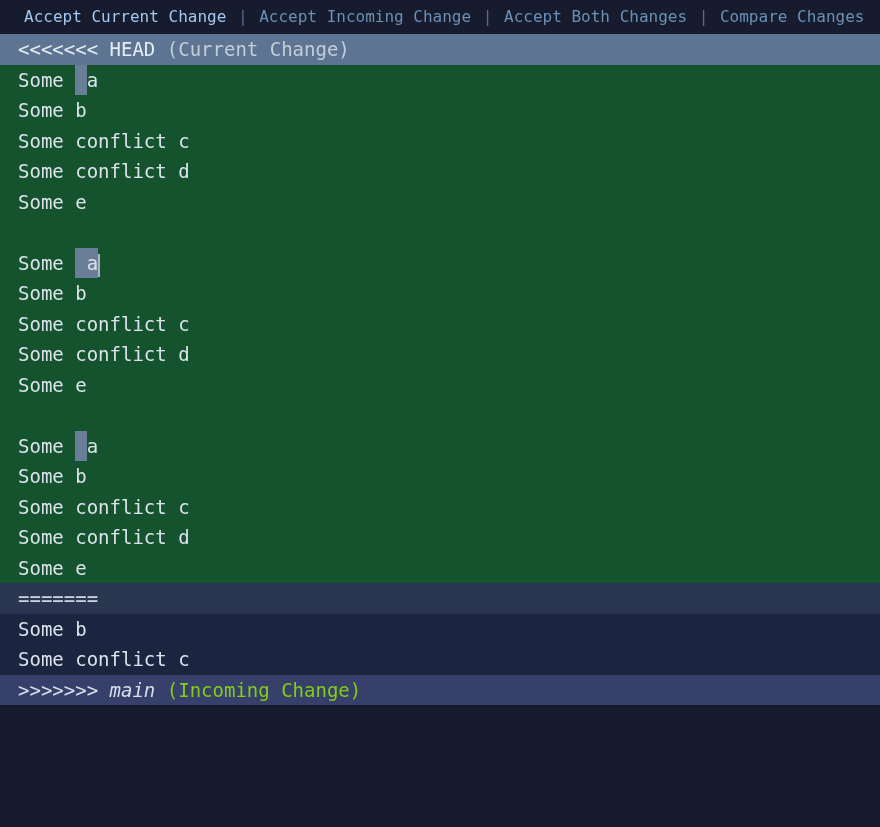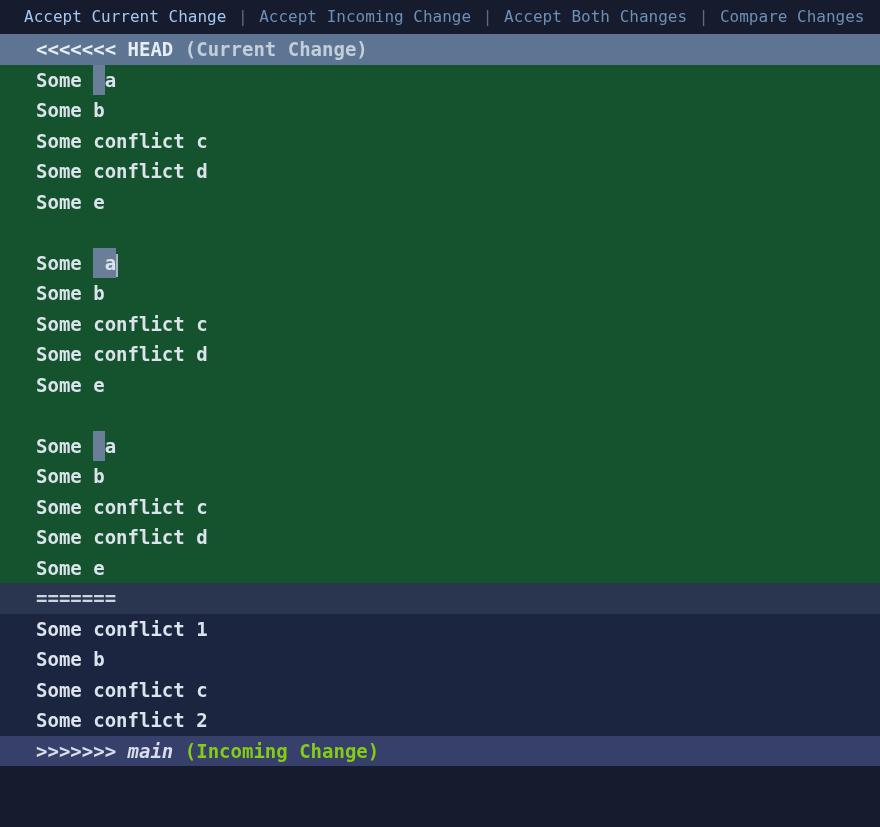--- a/index.html
+++ b/index.html
@@ -26,24 +26,23 @@
     }
     .codelens-link.primary {
       color: #a3c7f0;
     }
     .codelens-sep {
       color: #5a6a88;
       margin: 0 2px;
     }
     .line {
       line-height: 30.5px;
-      padding-left: 36px;
+      padding-left: 18px;
       white-space: pre;
       color: #dbe3ec;
-      font-weight: bold;
     }
     .current-block {
       background: #14532d;
     }
     .incoming-block {
       background: #1c2540;
     }
     .marker-head {
       background: #5d7592;
     }
@@ -112,19 +111,17 @@
 <div class="line">Some <span class="hl-cursor"> </span><span>a</span></div>
 <div class="line">Some b</div>
 <div class="line">Some conflict c</div>
 <div class="line">Some conflict d</div>
 <div class="line">Some e</div>
 </div>
 
 <div class="line marker-sep">=======</div>
 
 <div class="incoming-block">
-<div class="line">Some conflict 1</div>
 <div class="line">Some b</div>
 <div class="line">Some conflict c</div>
-<div class="line">Some conflict 2</div>
 </div>
 
 <div class="line marker-tail"><span class="marker-symbols">&gt;&gt;&gt;&gt;&gt;&gt;&gt;</span> <span class="marker-ref">main</span> <span class="marker-annotation">(Incoming Change)</span></div>
 
 </body></html>

